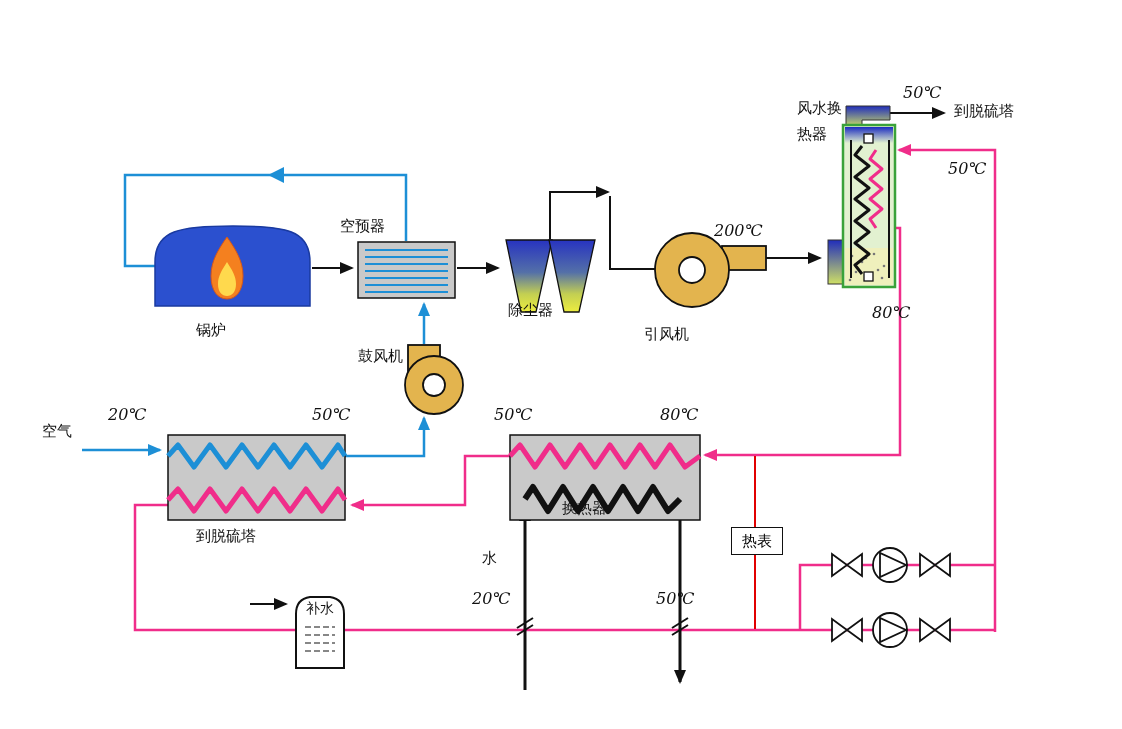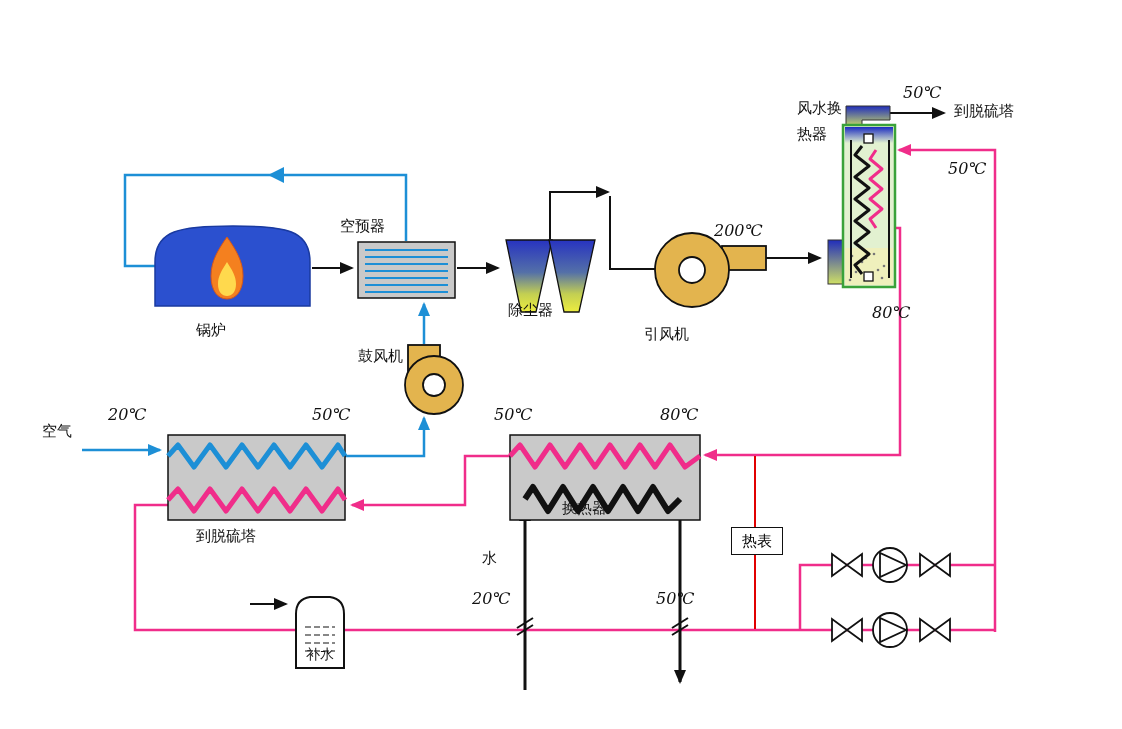--- a/index.html
+++ b/index.html
@@ -1,21 +1,21 @@
 <!DOCTYPE html>
 <html><head>
 <meta charset="utf-8">
 <style>
   html,body{margin:0;padding:0;background:#fff;}
   #canvas{position:relative;width:1122px;height:729px;background:#ffffff;overflow:hidden;
           font-family:"DejaVu Serif","Liberation Serif",serif;}
   #scene{position:absolute;left:0;top:0;}
   .lbl{position:absolute;color:#111;font-size:15px;white-space:nowrap;line-height:1.1;}
   .temp{font-size:16px;font-style:italic;}
-  .small{font-size:14px;margin-top:46px;}
+  .small{font-size:14px;}
   .meterbox{position:absolute;left:731px;top:527px;width:50px;height:26px;border:1px solid #111;
             background:#fff;display:flex;align-items:center;justify-content:center;font-size:15px;}
   .ln-blk{stroke:#111;fill:none;}
   .ln-blue{stroke:#1d8fd6;fill:none;}
   .ln-pink{stroke:#f02d8a;fill:none;}
   .ln-red{stroke:#e10000;fill:none;}
 </style>
 </head>
 <body>
 

